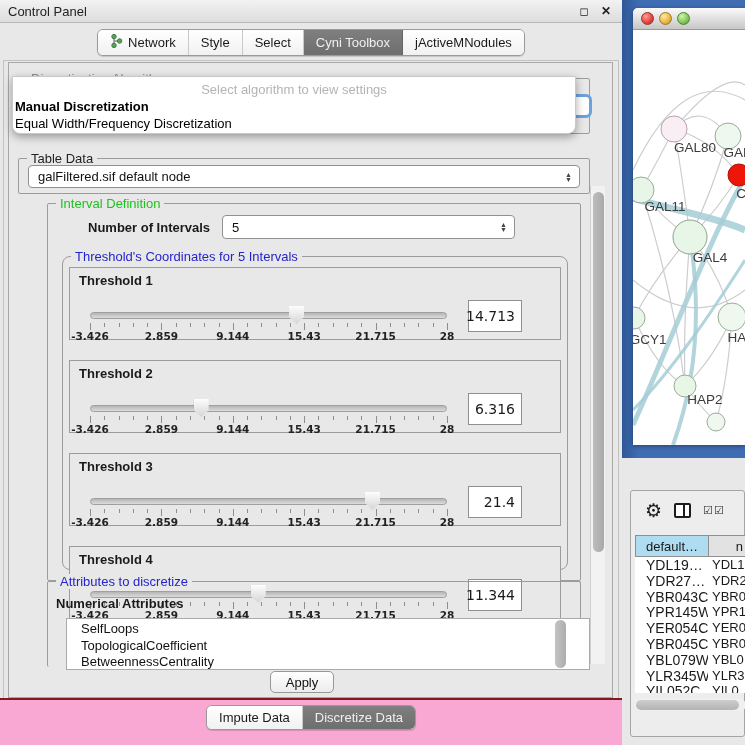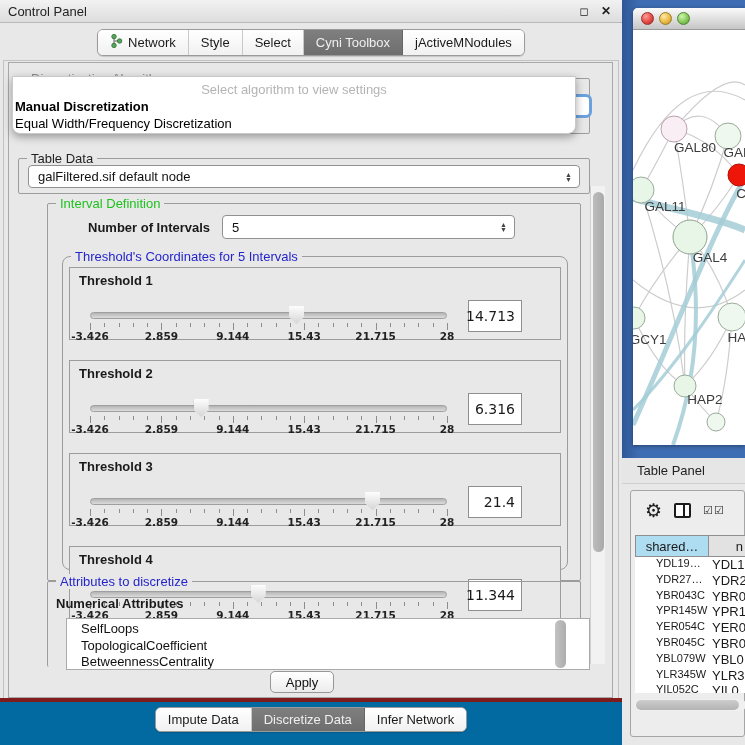--- a/index.html
+++ b/index.html
@@ -90,21 +90,21 @@
   .attr-sub{position:absolute;left:8px;top:14px;font-weight:bold;font-size:13px;}
   .attr-list{position:absolute;left:18px;top:36px;width:524px;height:52px;background:#fff;
       border:1px solid #aaa;overflow:hidden;padding:2px 0 0 14px;}
   .attr-list div{line-height:16.5px;font-size:13px;color:#111;}
 
   .apply-btn{position:absolute;left:270px;top:671px;width:64px;height:22px;
       background:linear-gradient(#ffffff,#ececec);border:1px solid #979797;border-radius:5px;
       display:flex;align-items:center;justify-content:center;font-size:13px;color:#111;}
 
   .bottomrow{position:absolute;left:0;top:698px;width:622px;height:47px;
-      background:#0369a1;border-top:4px solid #7f1d1d;}
+      background:#f9a8d4;border-top:2px solid #7f1d1d;}
   .bottomtabs{position:absolute;left:0;top:5px;width:100%;display:flex;justify-content:center;}
 
   
   .right{position:absolute;left:622px;top:0;width:123px;height:745px;background:#e8e8e8;}
   .netframe{position:absolute;left:0;top:0;width:123px;height:458px;
       background:linear-gradient(90deg,#2e5796,#3f6db3 14%,#3f6db3);}
   .netwin{position:absolute;left:11px;top:8px;width:112px;height:437px;background:#fff;
       border-radius:5px 0 0 0;box-shadow:0 1px 4px rgba(0,0,0,.4);overflow:hidden;}
   .net-titlebar{position:absolute;left:0;top:0;width:100%;height:22px;
       background:linear-gradient(#fbfbfb,#c6c6c6);border-bottom:1px solid #9a9a9a;
@@ -127,21 +127,21 @@
   .colicon:after{content:"";position:absolute;left:50%;top:0;bottom:0;width:2px;background:#1c1c1c;}
   .checks{font-size:11px;color:#1c1c1c;letter-spacing:1px;}
   .tp-table{position:absolute;left:4px;top:44px;width:111px;height:158px;overflow:hidden;}
   .tp-headrow{display:flex;height:22px;border:1px solid #8f8f8f;}
   .tp-col1h{width:73px;background:#aedcf0;border-right:1px solid #8f8f8f;display:flex;
       align-items:center;justify-content:center;font-size:13px;}
   .tp-col2h{flex:1;background:#e2e2e2;display:flex;align-items:center;justify-content:flex-end;
       padding-right:2px;font-size:13px;overflow:hidden;}
   .tp-rows{height:136px;overflow:hidden;background:#fff;}
   .tp-row{display:flex;height:15.8px;background:#fff;}
-  .tp-c1{width:73px;padding-left:21px;font-size:11px;white-space:nowrap;overflow:hidden;}
+  .tp-c1{width:73px;padding-left:11px;font-size:14px;white-space:nowrap;overflow:hidden;}
   .tp-c2{flex:1;padding-left:4px;font-size:13px;white-space:nowrap;overflow:hidden;}
   .tp-hscroll{position:absolute;left:4px;top:208px;width:111px;height:12px;background:#f0f0f0;border-radius:6px;}
   .tp-hthumb{position:absolute;left:1px;top:1px;width:103px;height:10px;border-radius:5px;
       background:linear-gradient(#cdcdcd,#b4b4b4);}
 </style>
 </head>
 <body>
 
 <div id="root">
 
@@ -420,23 +420,20 @@
     </div>
 
     <div class="bottomrow">
       <div class="bottomtabs">
         <div class="tabgroup">
           <div class="tab">
             <span>Impute Data</span>
           </div>
           <div class="tab active">
             <span>Discretize Data</span>
-          </div>
-          <div class="tab">
-            <span>Infer Network</span>
           </div>
         </div>
       </div>
     </div>
   </div>
 
   <div class="right">
 
     <div class="netframe">
       <div class="netwin">
@@ -492,33 +489,30 @@
                 <text x="77" y="232" text-anchor="middle">GAL4</text>
                 <text x="15" y="314" text-anchor="middle">GCY1</text>
                 <text x="104" y="312" text-anchor="middle">HA</text>
                 <text x="72" y="374" text-anchor="middle">HAP2</text>
               </g>
           </svg>
         </div>
       </div>
     </div>
 
-    <div class="tp-header">
-      <span>Table Panel</span>
-    </div>
 
     <div class="tp-box">
       <div class="tp-toolbar">
         <span class="gear">⚙</span>
         <span class="colicon"></span>
         <span class="checks">☑☑</span>
       </div>
       <div class="tp-table">
         <div class="tp-headrow">
-          <div class="tp-col1h">shared…</div>
+          <div class="tp-col1h">default…</div>
           <div class="tp-col2h">n</div>
         </div>
         <div class="tp-rows">
             <div class="tp-row">
               <div class="tp-c1">YDL19…</div>
               <div class="tp-c2">YDL1</div>
             </div>
             <div class="tp-row">
               <div class="tp-c1">YDR27…</div>
               <div class="tp-c2">YDR2</div>

